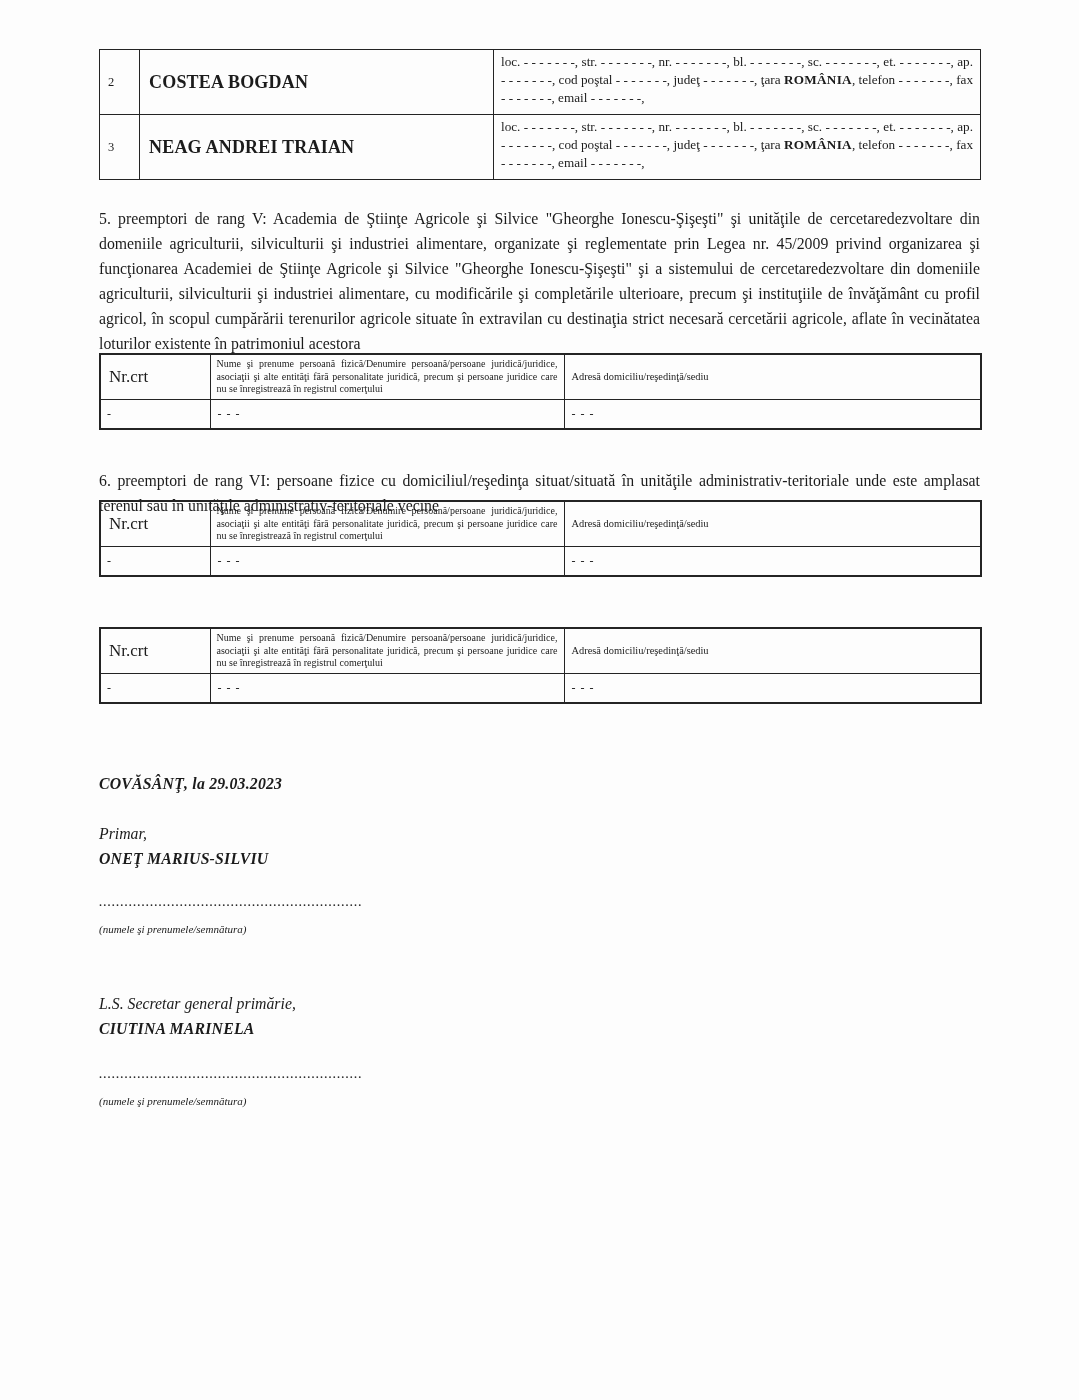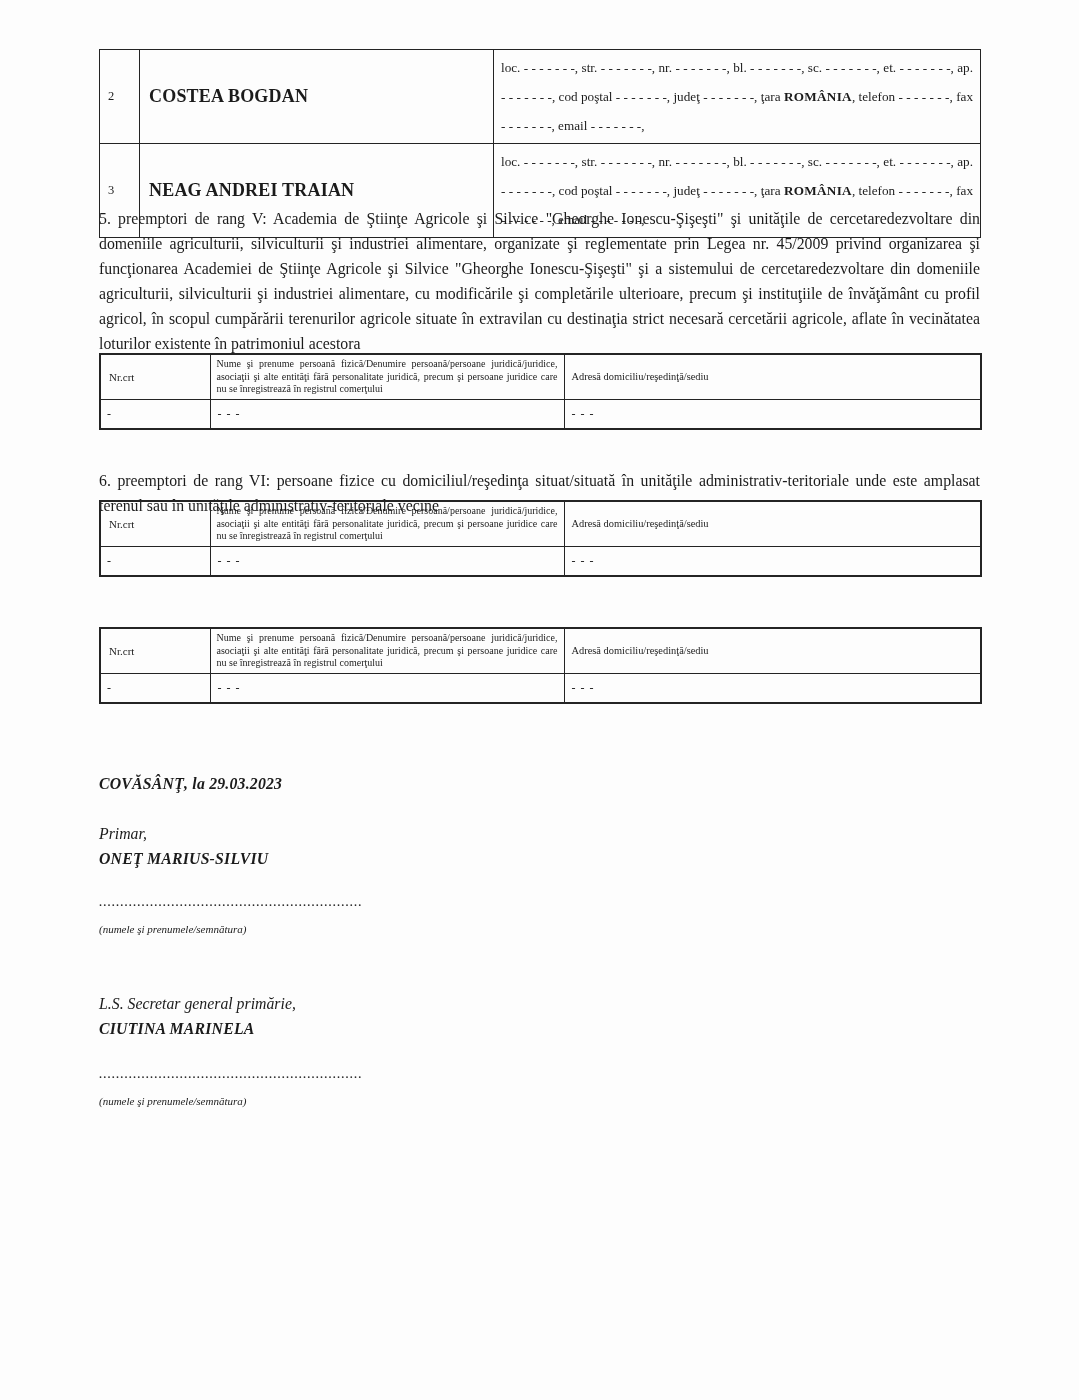--- a/index.html
+++ b/index.html
@@ -18,34 +18,34 @@
   
   table { border-collapse: collapse; table-layout: fixed; }
   .top-table { top: 49px; }
   .top-table td { border: 1.6px solid #242424; }
   .top-table tr { height: 65px; }
   .col-nr  { width: 40px; }
   .col-nm  { width: 354px; }
   .col-ad  { width: 487px; }
   .cell-nr   { font-size: 12.5px; padding-left: 8px; vertical-align: middle; }
   .cell-name { font-size: 18px; font-weight: bold; padding-left: 9px; vertical-align: middle; letter-spacing: .2px; }
-  .cell-addr { font-size: 13.2px; line-height: 29px; padding: 3px 7px 3px 7px; vertical-align: top; text-align: justify; }
+  .cell-addr { font-size: 13.2px; line-height: 18px; padding: 3px 7px 3px 7px; vertical-align: top; text-align: justify; }
   .cell-addr b { letter-spacing: .3px; }
 
   
   .para { font-size: 15.8px; line-height: 25px; text-align: justify; }
 
   
   .p-table td { border: 1.5px solid #242424; }
   .p-table { border: 2px solid #242424; }
   .pcol-nr { width: 110px; }
   .pcol-nm { width: 354px; }
   .pcol-ad { width: 417px; }
   .p-hdr { height: 45px; }
-  .p-hdr .h-nr  { font-size: 11px; padding-left: 8px; vertical-align: middle; }
+  .p-hdr .h-nr  { font-size: 17px; padding-left: 8px; vertical-align: middle; }
   .p-hdr .h-nm  { font-size: 10px; line-height: 12.6px; padding: 3px 6px; vertical-align: middle; text-align: justify; }
   .p-hdr .h-ad  { font-size: 10.4px; padding-left: 7px; vertical-align: middle; }
   .p-data { height: 30px; }
   .p-data td { font-size: 12px; vertical-align: middle; }
   .p-data .d-nr { padding-left: 6px; }
   .p-data .d-x  { padding-left: 7px; letter-spacing: 1px; }
 
   
   .fline { position: absolute; left: 99px; font-size: 15.8px; white-space: nowrap; font-style: italic; }
   .f-bold { font-weight: bold; letter-spacing: .2px; }

